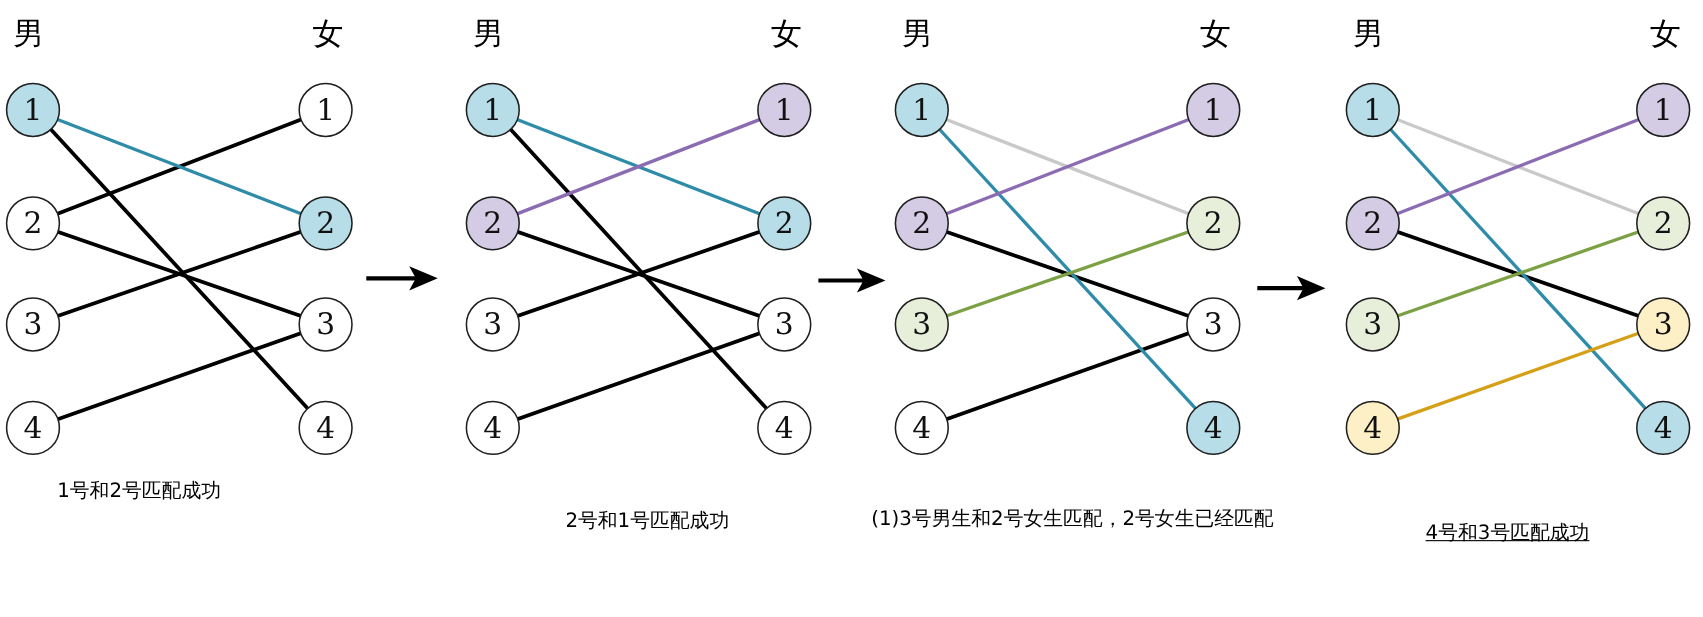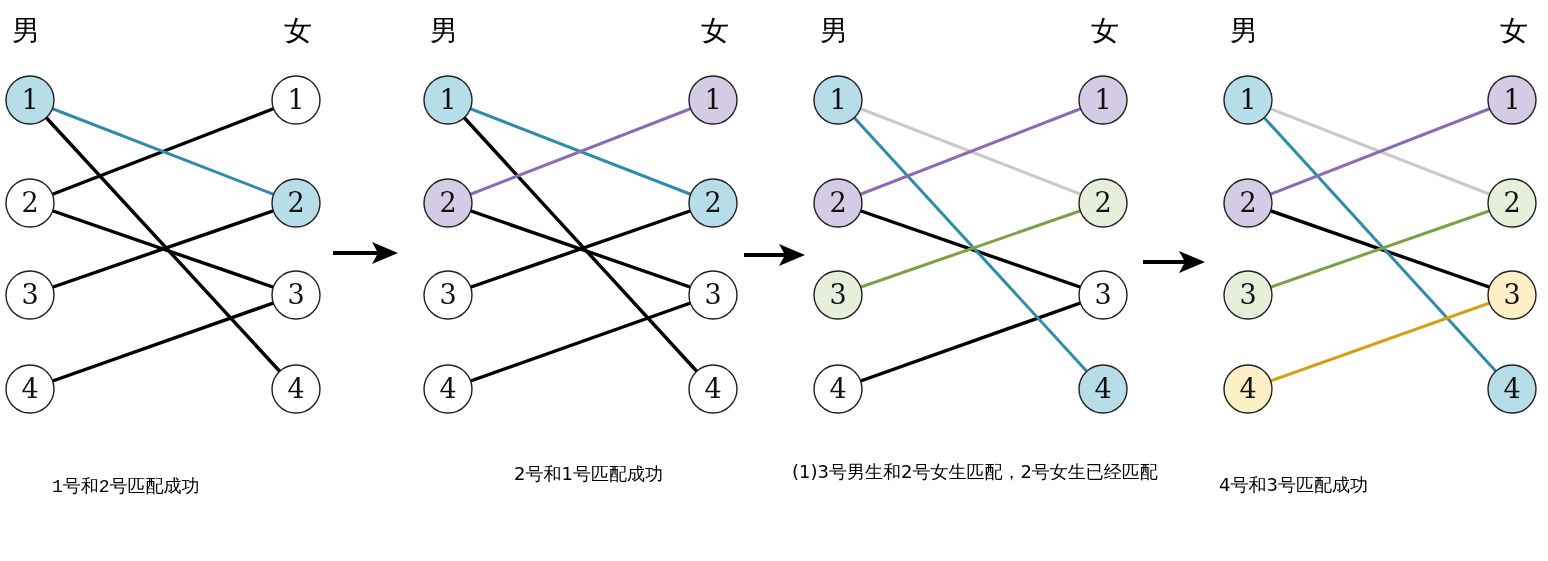--- a/index.html
+++ b/index.html
@@ -157,26 +157,26 @@
       <g>
         <line x1="744" y1="255" x2="787" y2="255" stroke="#000000" stroke-width="3.8"></line>
         <polygon points="805,255 779,244 785,255 779,266" fill="#000000"></polygon>
       </g>
       <g>
         <line x1="1143" y1="262" x2="1187" y2="262" stroke="#000000" stroke-width="3.8"></line>
         <polygon points="1205,262 1179,251 1185,262 1179,273" fill="#000000"></polygon>
       </g>
     </svg>
   <div id="captions">
-      <div class="caption" style="left: 52px; top: 475px; font-family: Liberation Mono, monospace;">
+      <div class="caption" style="left: 52px; top: 434px;">
         <div>1号和2号匹配成功</div>
       </div>
       <div class="caption" style="left: 514px; top: 461px;">
         <div>2号和1号匹配成功</div>
       </div>
       <div class="caption" style="left: 792px; top: 459px;">
         <div>(1)3号男生和2号女生匹配，2号女生已经匹配</div>
       </div>
-      <div class="caption" style="left: 1219px; top: 472px;">
+      <div class="caption" style="left: 1296px; top: 472px; text-decoration: underline;">
         <div>4号和3号匹配成功</div>
       </div>
     </div>
 </div>
 
 </body></html>

